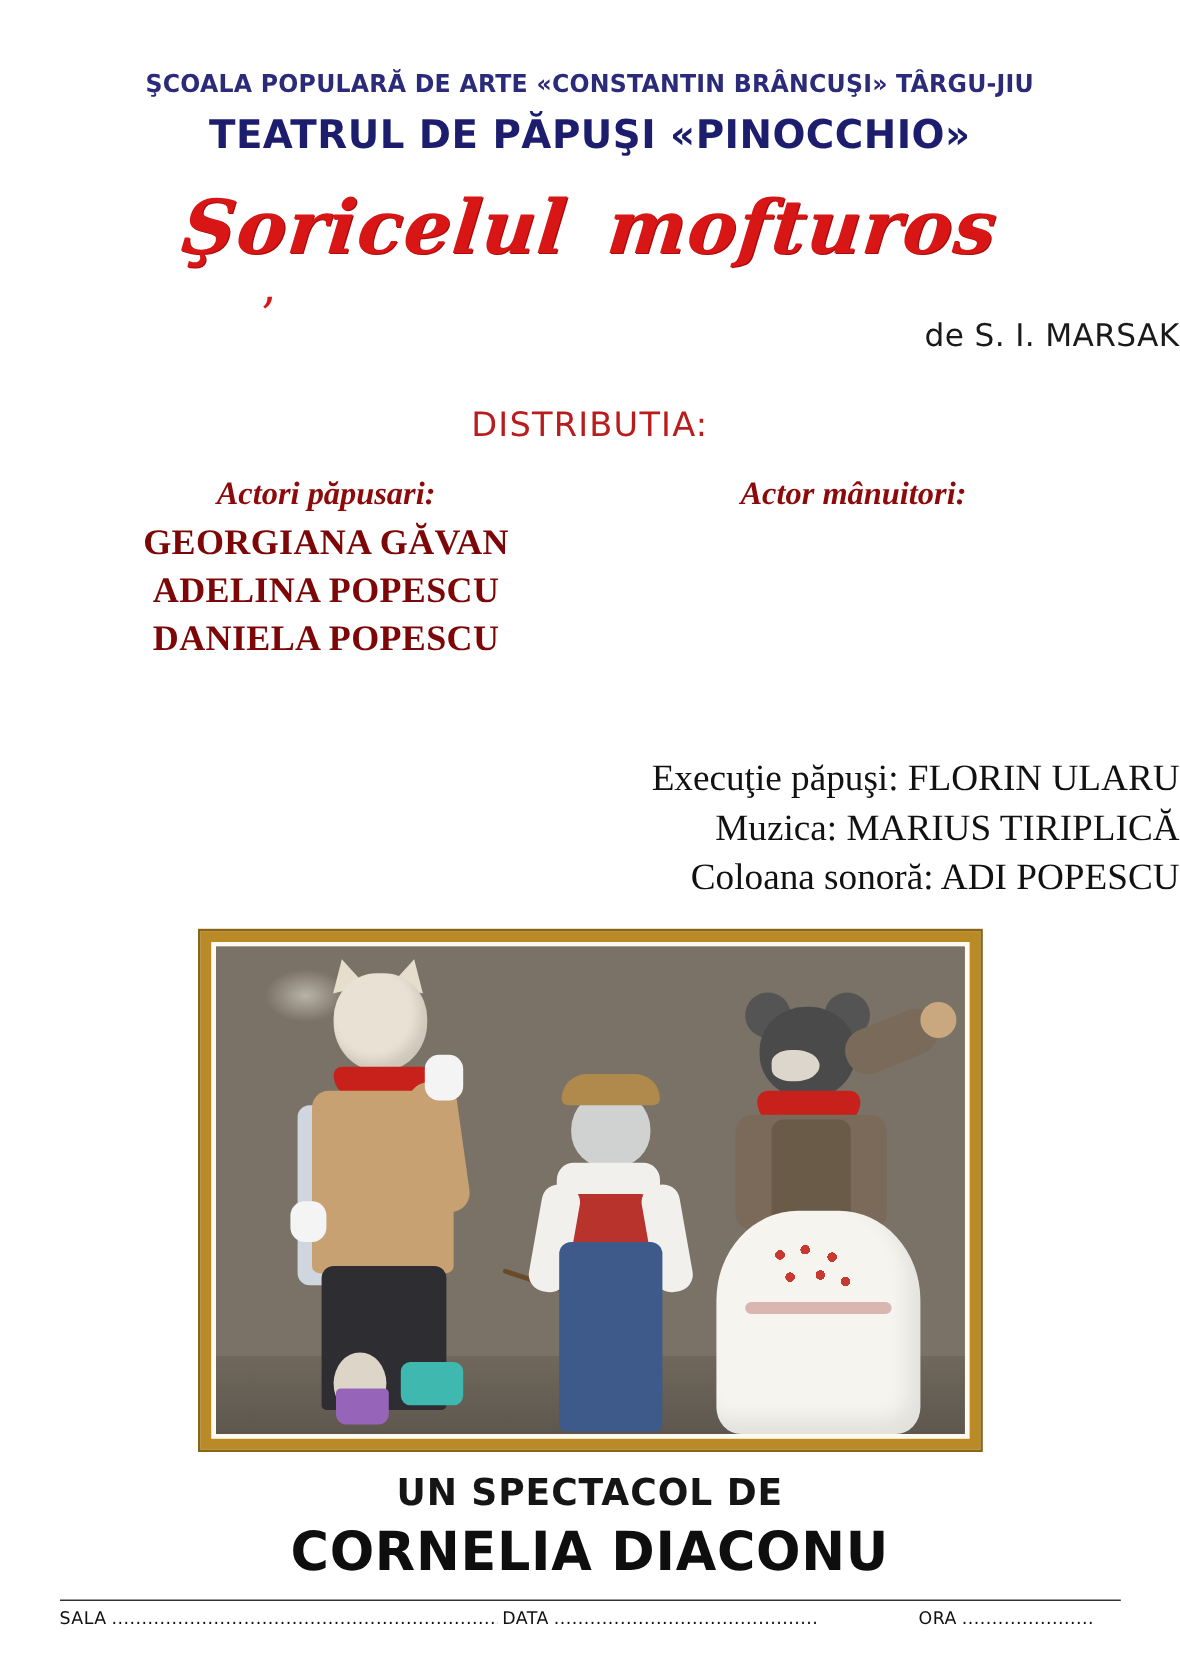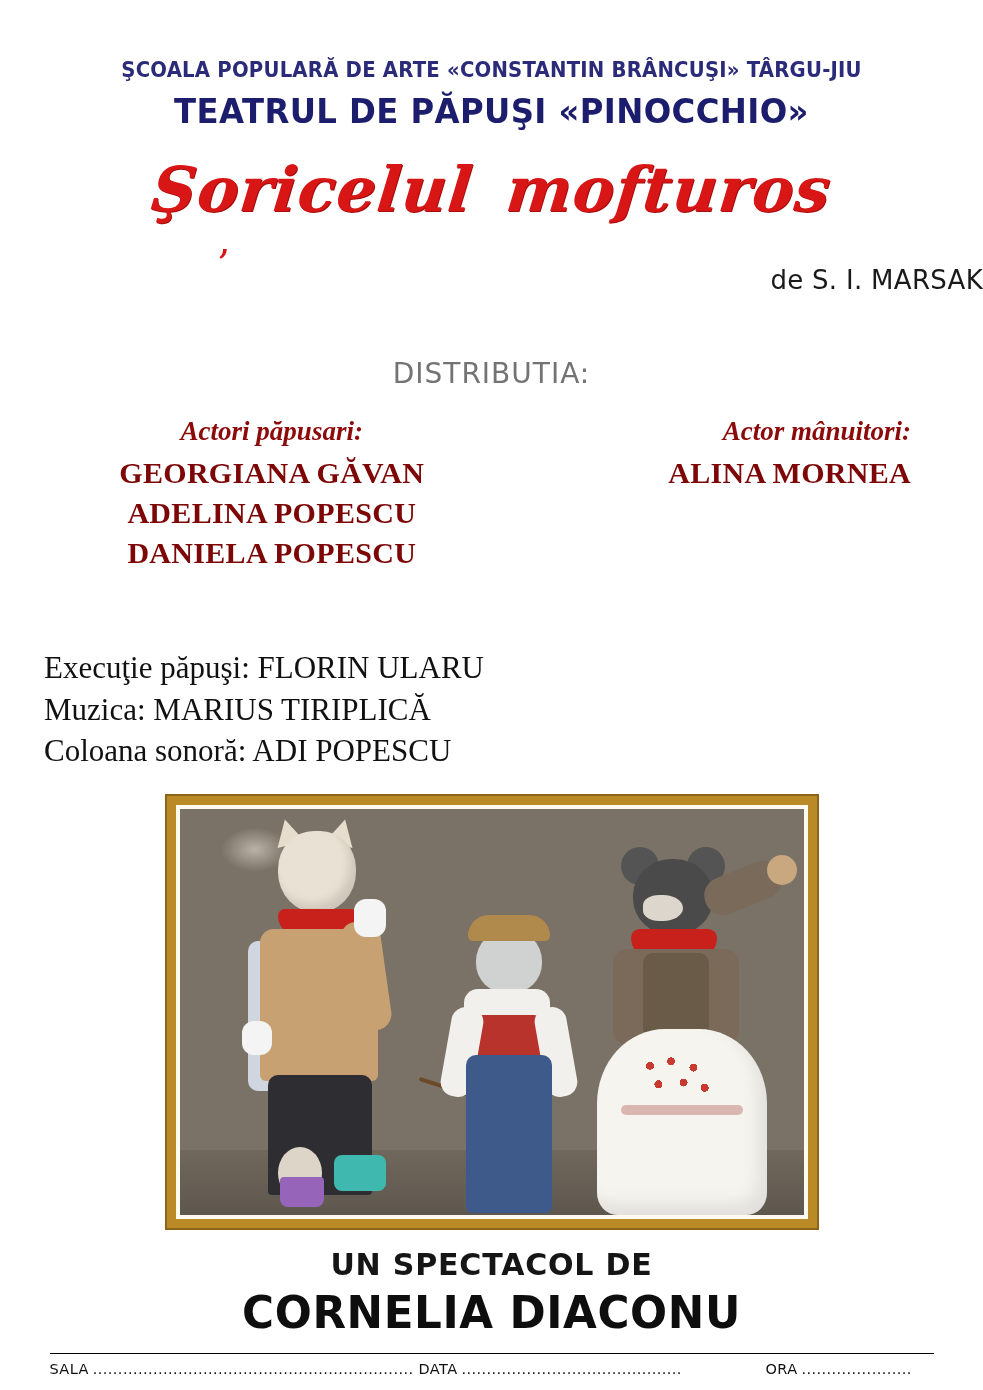--- a/index.html
+++ b/index.html
@@ -83,56 +83,56 @@
     color: #1a1a1a;
     margin-top: 4px;
     letter-spacing: 0.3px;
   }
 
   
   .distributia {
     text-align: center;
     font-family: "DejaVu Sans", sans-serif;
     font-size: 28px;
-    color: #737373;
-    margin-top: 62px;
+    color: #b91c1c;
+    margin-top: 42px;
     letter-spacing: 1px;
   }
 
   .cast-grid {
     display: flex;
     margin-top: 26px;
     padding: 0 72px;
   }
   .cast-col {
     flex: 1;
     text-align: center;
   }
   .cast-col.left { padding-right: 30px; }
-  .cast-col.right { padding-left: 10px; text-align: right; }
+  .cast-col.right { padding-left: 10px; }
   .cast-role {
     font-family: "Liberation Serif", serif;
     font-style: italic;
     font-weight: bold;
     font-size: 27px;
     color: #8d0a0a;
     margin-bottom: 6px;
   }
   .cast-name {
     font-family: "Liberation Serif", serif;
     font-weight: bold;
     font-size: 30px;
     color: #7d0606;
     line-height: 1.33;
     letter-spacing: 0.3px;
   }
 
   
   .credits {
-    text-align: left;
+    text-align: right;
     margin-top: 74px;
     font-family: "Liberation Serif", serif;
     font-size: 31px;
     color: #111;
     line-height: 1.35;
     margin-left: 44px;
   }
 
   
   .photo-frame {
@@ -404,21 +404,20 @@
 
   <div class="cast-grid">
     <div class="cast-col left">
       <div class="cast-role">Actori păpusari:</div>
       <div class="cast-name">GEORGIANA GĂVAN</div>
       <div class="cast-name">ADELINA POPESCU</div>
       <div class="cast-name">DANIELA POPESCU</div>
     </div>
     <div class="cast-col right">
       <div class="cast-role">Actor mânuitori:</div>
-      <div class="cast-name">ALINA MORNEA</div>
     </div>
   </div>
 
   <div class="credits">
     <div>Execuţie păpuşi: FLORIN ULARU</div>
     <div>Muzica: MARIUS TIRIPLICĂ</div>
     <div>Coloana sonoră: ADI POPESCU</div>
   </div>
 
   <div class="photo-frame">

